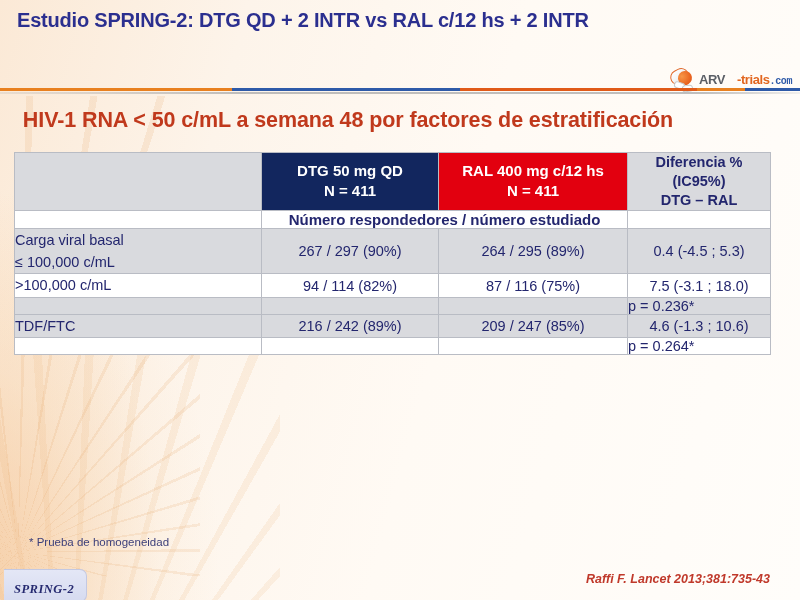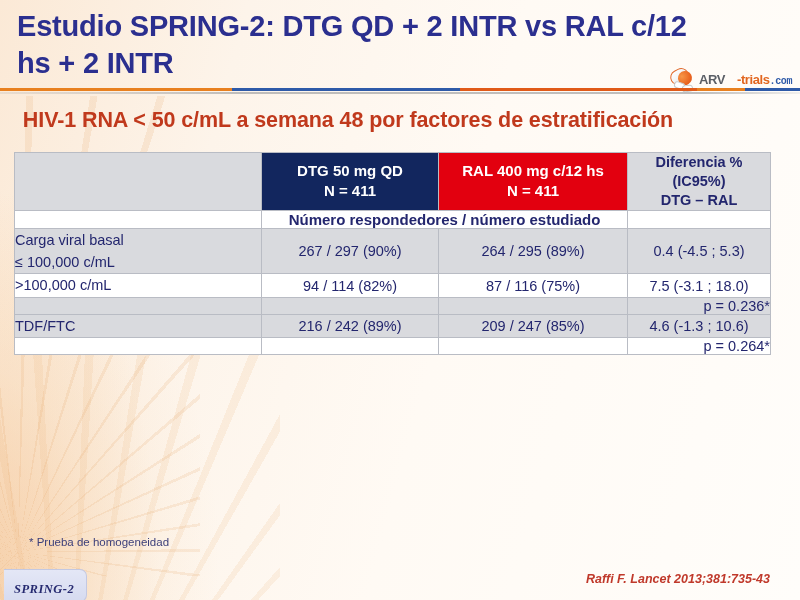--- a/index.html
+++ b/index.html
@@ -55,21 +55,21 @@
 
   .layer { position: relative; z-index: 2; }
 
   
   #title {
     position: absolute;
     left: 17px;
     top: 8px;
     width: 700px;
     color: #2b2f8f;
-    font-size: 29px;
+    font-size: 20px;
     font-weight: bold;
     line-height: 1.28;
     letter-spacing: -0.2px;
   }
 
   
   #logo {
     position: absolute;
     right: 8px;
     top: 64px;
@@ -206,21 +206,21 @@
     font-size: 14.5px;
     line-height: 1.55;
     white-space: pre-line;
   }
   .val {
     text-align: center;
     font-size: 14.5px;
     padding: 7px 3px;
   }
   .pval {
-    text-align: right;
+    text-align: left;
     font-size: 14.5px;
     padding: 7px 3px;
   }
   .blank { padding: 9px 3px; }
 
   
   #footnote {
     position: absolute;
     left: 29px;
     top: 536px;

